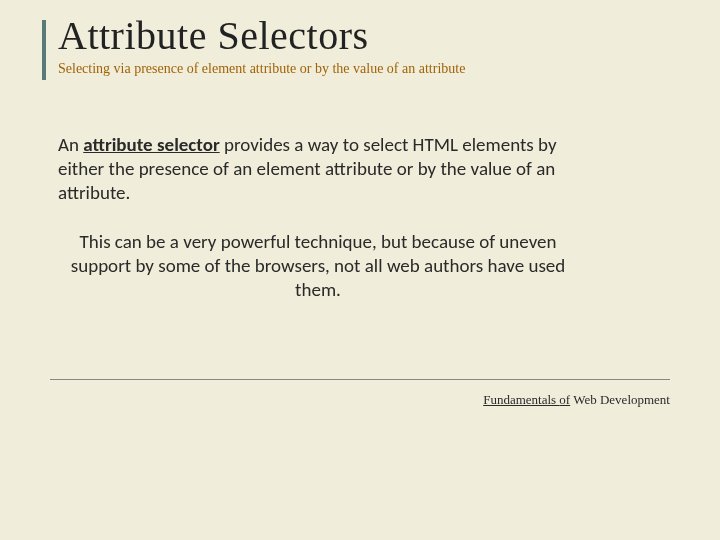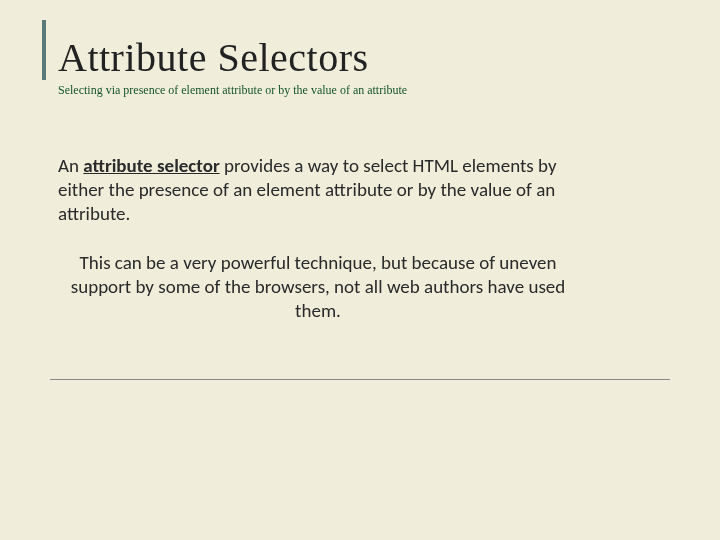--- a/index.html
+++ b/index.html
@@ -6,43 +6,43 @@
   html, body { width: 720px; height: 540px; }
   body {
     background: #f0eeda;
     font-family: Georgia, 'Times New Roman', serif;
     color: #2a2a2a;
     position: relative;
   }
   .slide {
     width: 720px;
     height: 432px;
-    padding: 34px 50px 0 58px;
+    padding: 12px 50px 0 58px;
     position: relative;
   }
   .accent-bar {
     position: absolute;
     left: 42px;
     top: 20px;
     width: 4px;
     height: 60px;
     background: #5a7a7a;
   }
   .title {
     font-family: Georgia, 'Times New Roman', serif;
     font-size: 40px;
     font-weight: 400;
     color: #222;
     margin-bottom: 2px;
     letter-spacing: 0.5px;
   }
   .subtitle {
     font-family: Georgia, 'Times New Roman', serif;
-    font-size: 12px;
-    color: #14532d;
+    font-size: 14px;
+    color: #a16207;
     margin-bottom: 56px;
   }
   .body-text {
     font-family: Calibri, 'Segoe UI', Arial, sans-serif;
     font-size: 19px;
     line-height: 1.25;
     color: #2a2a2a;
     max-width: 520px;
   }
   .para1 { margin-bottom: 26px; }
@@ -79,13 +79,16 @@
   <div class="subtitle">Selecting via presence of element attribute or by the value of an attribute</div>
 
   <p class="body-text para1">
     <span>An </span><span class="bold underline">attribute selector</span><span> provides a way to select HTML elements by either the presence of an element attribute or by the value of an attribute.</span>
   </p>
 
   <p class="body-text para2">This can be a very powerful technique, but because of uneven support by some of the browsers, not all web authors have used them.</p>
 
 
   <div class="footer-line"></div>
+  <div class="footer">
+    <span class="fund">Fundamentals </span><span class="ofw">of</span><span> Web Development</span>
+  </div>
 </div>
 
 </body></html>

